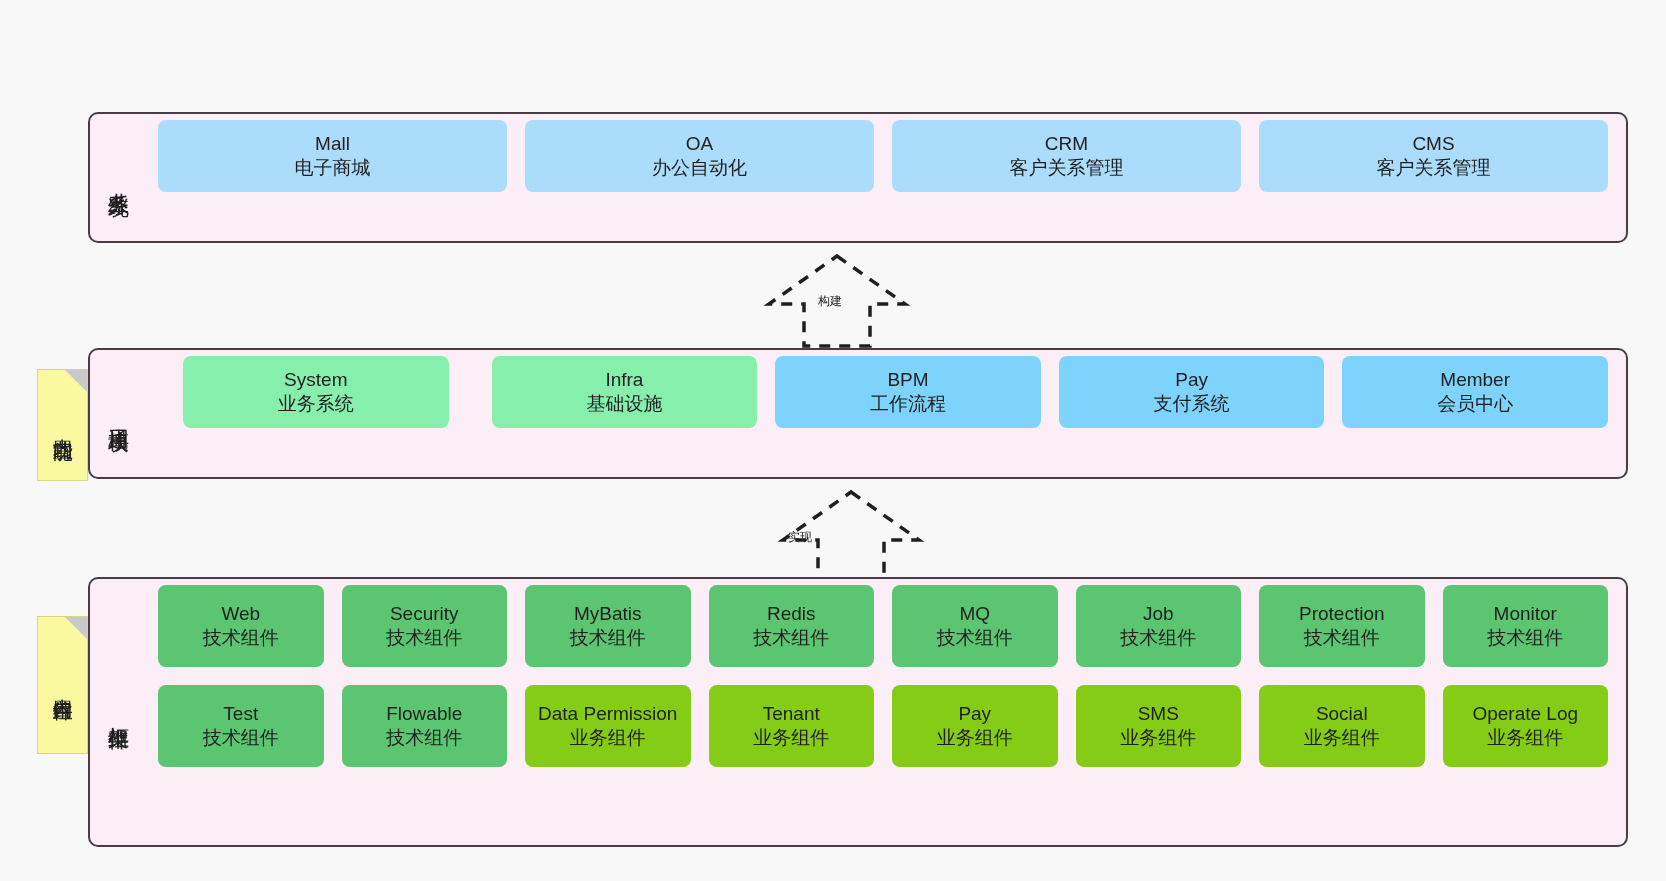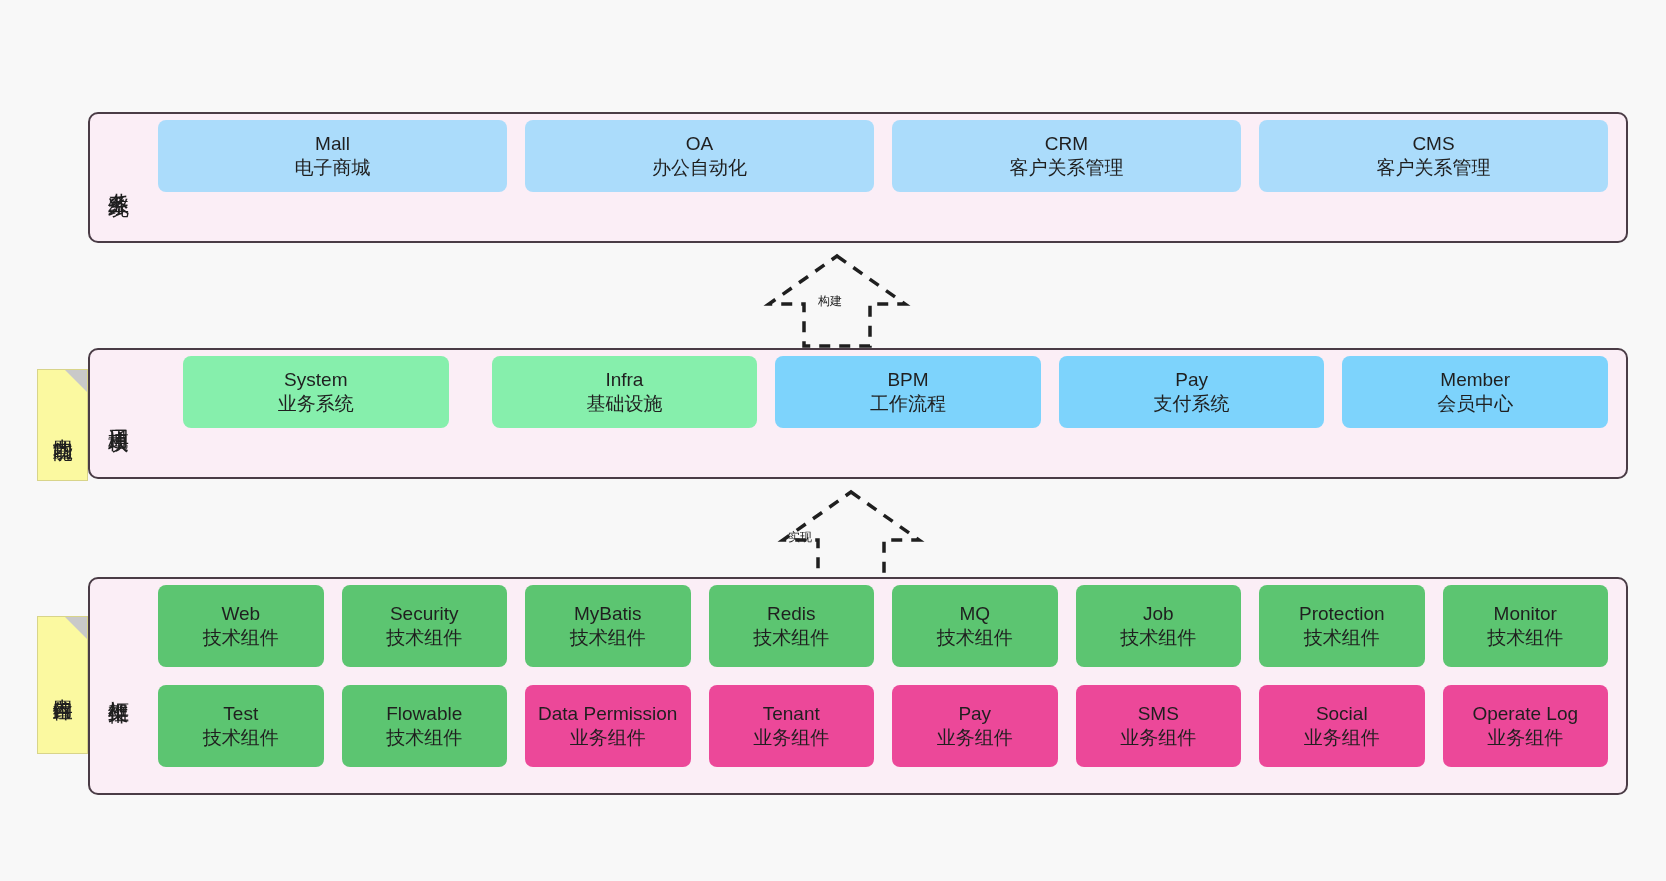--- a/index.html
+++ b/index.html
@@ -71,24 +71,24 @@
   #layer-business{left:88px;top:112px;width:1540px;height:131px;}
   #layer-business .cell{background:#abdcfb;height:72px;}
 
   
   #layer-modules{left:88px;top:348px;width:1540px;height:131px;}
   #layer-modules .cell{height:72px;}
   .c-red{background:#86efac;margin-left:25px;}
   .c-pink{background:#7dd3fc;}
 
   
-  #layer-framework{left:88px;top:577px;width:1540px;height:218px;}
+  #layer-framework{left:88px;top:577px;width:1540px;height:270px;}
   #layer-framework .cell{height:82px;}
   .c-green{background:#5cc571;}
-  .c-lgreen{background:#ec4899;}
+  .c-lgreen{background:#84cc16;}
 
   
   .note{
     position:absolute;
     background:#fbf9a0;
     border:1px solid #d8d48a;
     box-sizing:border-box;
     display:flex;
     align-items:center;
     justify-content:center;

